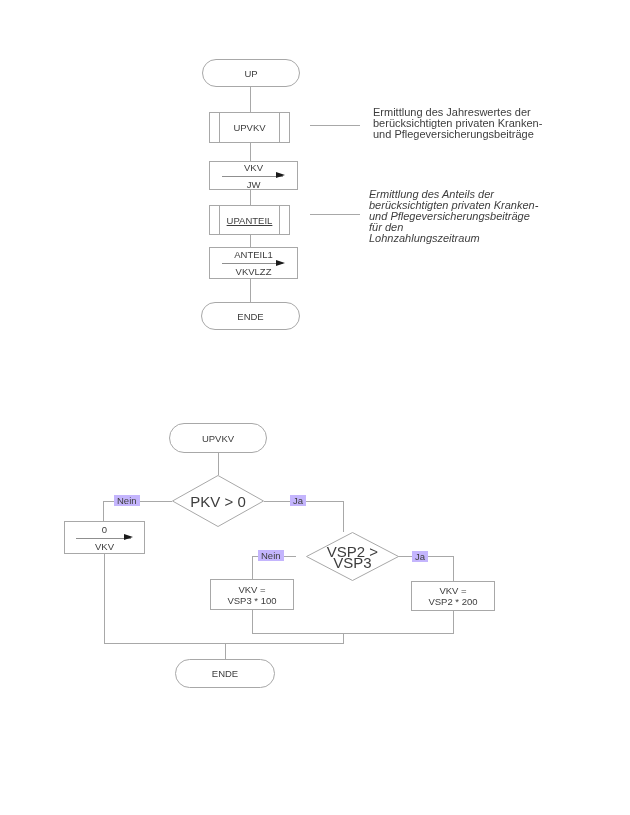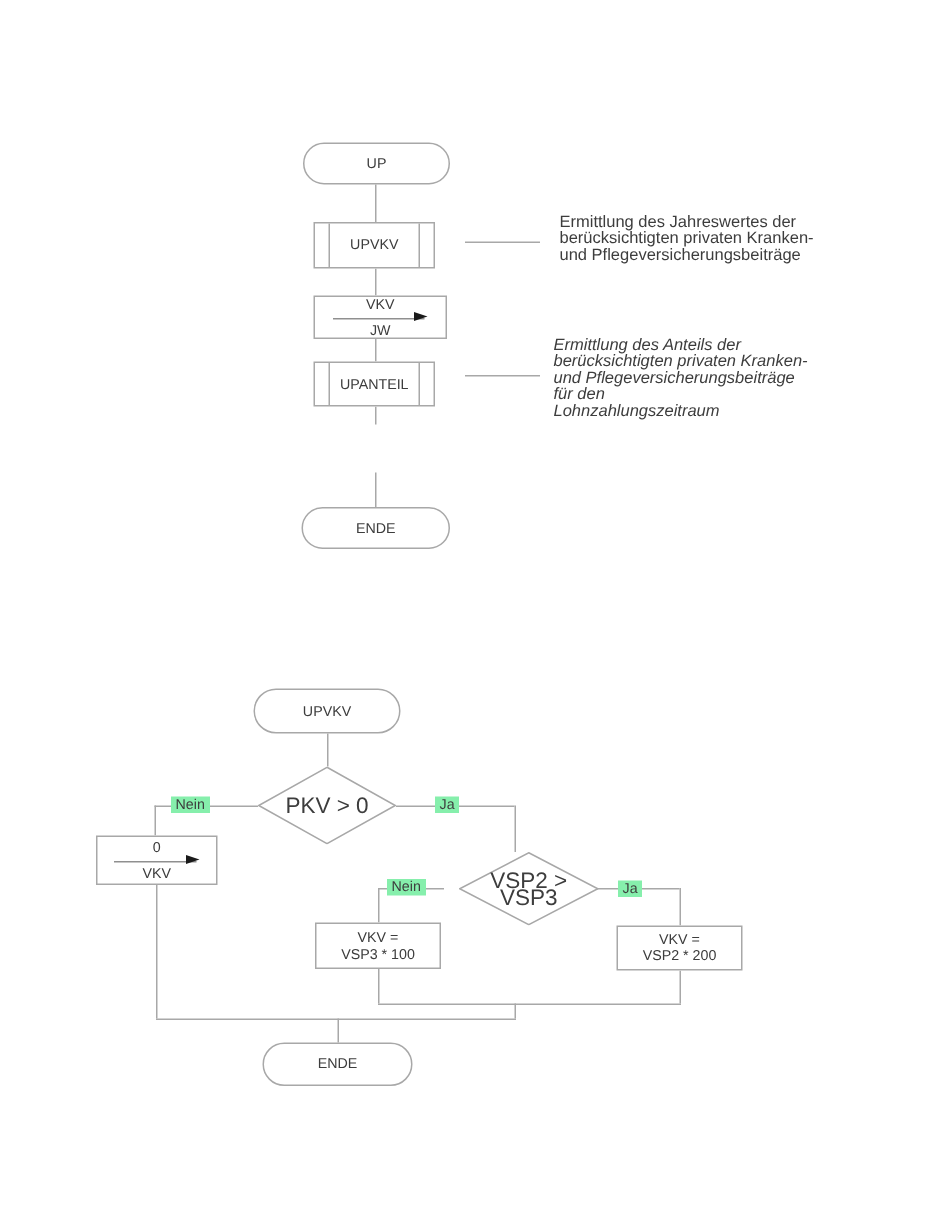--- a/index.html
+++ b/index.html
@@ -9,21 +9,21 @@
   }
   html,body{margin:0;padding:0;background:#ffffff;}
   .canvas{
     position:relative;
     width:630px;height:815px;
     background:#ffffff;
     font-family:"Liberation Sans", sans-serif;
     color:var(--text);
     overflow:hidden;
   }
-  .layer{position:absolute;inset:0;margin-top:36px;}
+  .layer{position:absolute;inset:0;}
   .node{
     position:absolute;
     box-sizing:border-box;
     border:1px solid var(--line);
     background:#fff;
     display:flex;align-items:center;justify-content:center;
     font-size:9.5px;line-height:11px;color:var(--text);
     text-align:center;
   }
   .terminator{border-radius:15px;}
@@ -51,21 +51,21 @@
   .hline{height:1px;}
   .diamond-wrap{position:absolute;}
   .diamond-wrap svg{position:absolute;left:0;top:0;display:block;}
   .diamond-label{
     position:absolute;inset:0;z-index:2;
     display:flex;flex-direction:column;align-items:center;justify-content:center;
     font-size:15px;line-height:11px;color:var(--text);text-align:center;
   }
   .branch-label{
     position:absolute;z-index:3;
-    background:#86efac;padding:0 3px;
+    background:#c4b5fd;padding:0 3px;
     font-size:9.5px;line-height:11px;color:var(--text);
     text-align:center;
   }
   .annotation{
     position:absolute;
     font-size:11px;line-height:11px;color:var(--text);
     text-align:left;white-space:nowrap;
   }
 </style>
 </head>
@@ -94,26 +94,33 @@
     </div>
 
     <div class="node assign" style="left:209px;top:161px;width:89px;height:29px;">
       <span class="row top">VKV</span>
       <span class="row bottom">JW</span>
       <span class="assign-bar">
           <i class="arrowhead"></i>
         </span>
     </div>
 
-    <div class="node process" style="left:209px;top:205px;width:81px;height:30px;">
+    <div class="node process" style="left:209px;top:205px;width:81px;height:30px;text-decoration:underline;">
       <span class="inner-bar left"></span>
       <span class="inner-bar right"></span>
       <span>UPANTEIL</span>
     </div>
 
+    <div class="node assign" style="left:209px;top:247px;width:89px;height:32px;">
+      <span class="row top">ANTEIL1</span>
+      <span class="row bottom">VKVLZZ</span>
+      <span class="assign-bar">
+          <i class="arrowhead"></i>
+        </span>
+    </div>
 
     <div class="node terminator" style="left:201px;top:302px;width:99px;height:28px;">
       <span>ENDE</span>
     </div>
 
     <div class="annotation" style="left:373px;top:107px;">
       <div>Ermittlung des Jahreswertes der</div>
       <div>berücksichtigten privaten Kranken-</div>
       <div>und Pflegeversicherungsbeiträge</div>
     </div>

